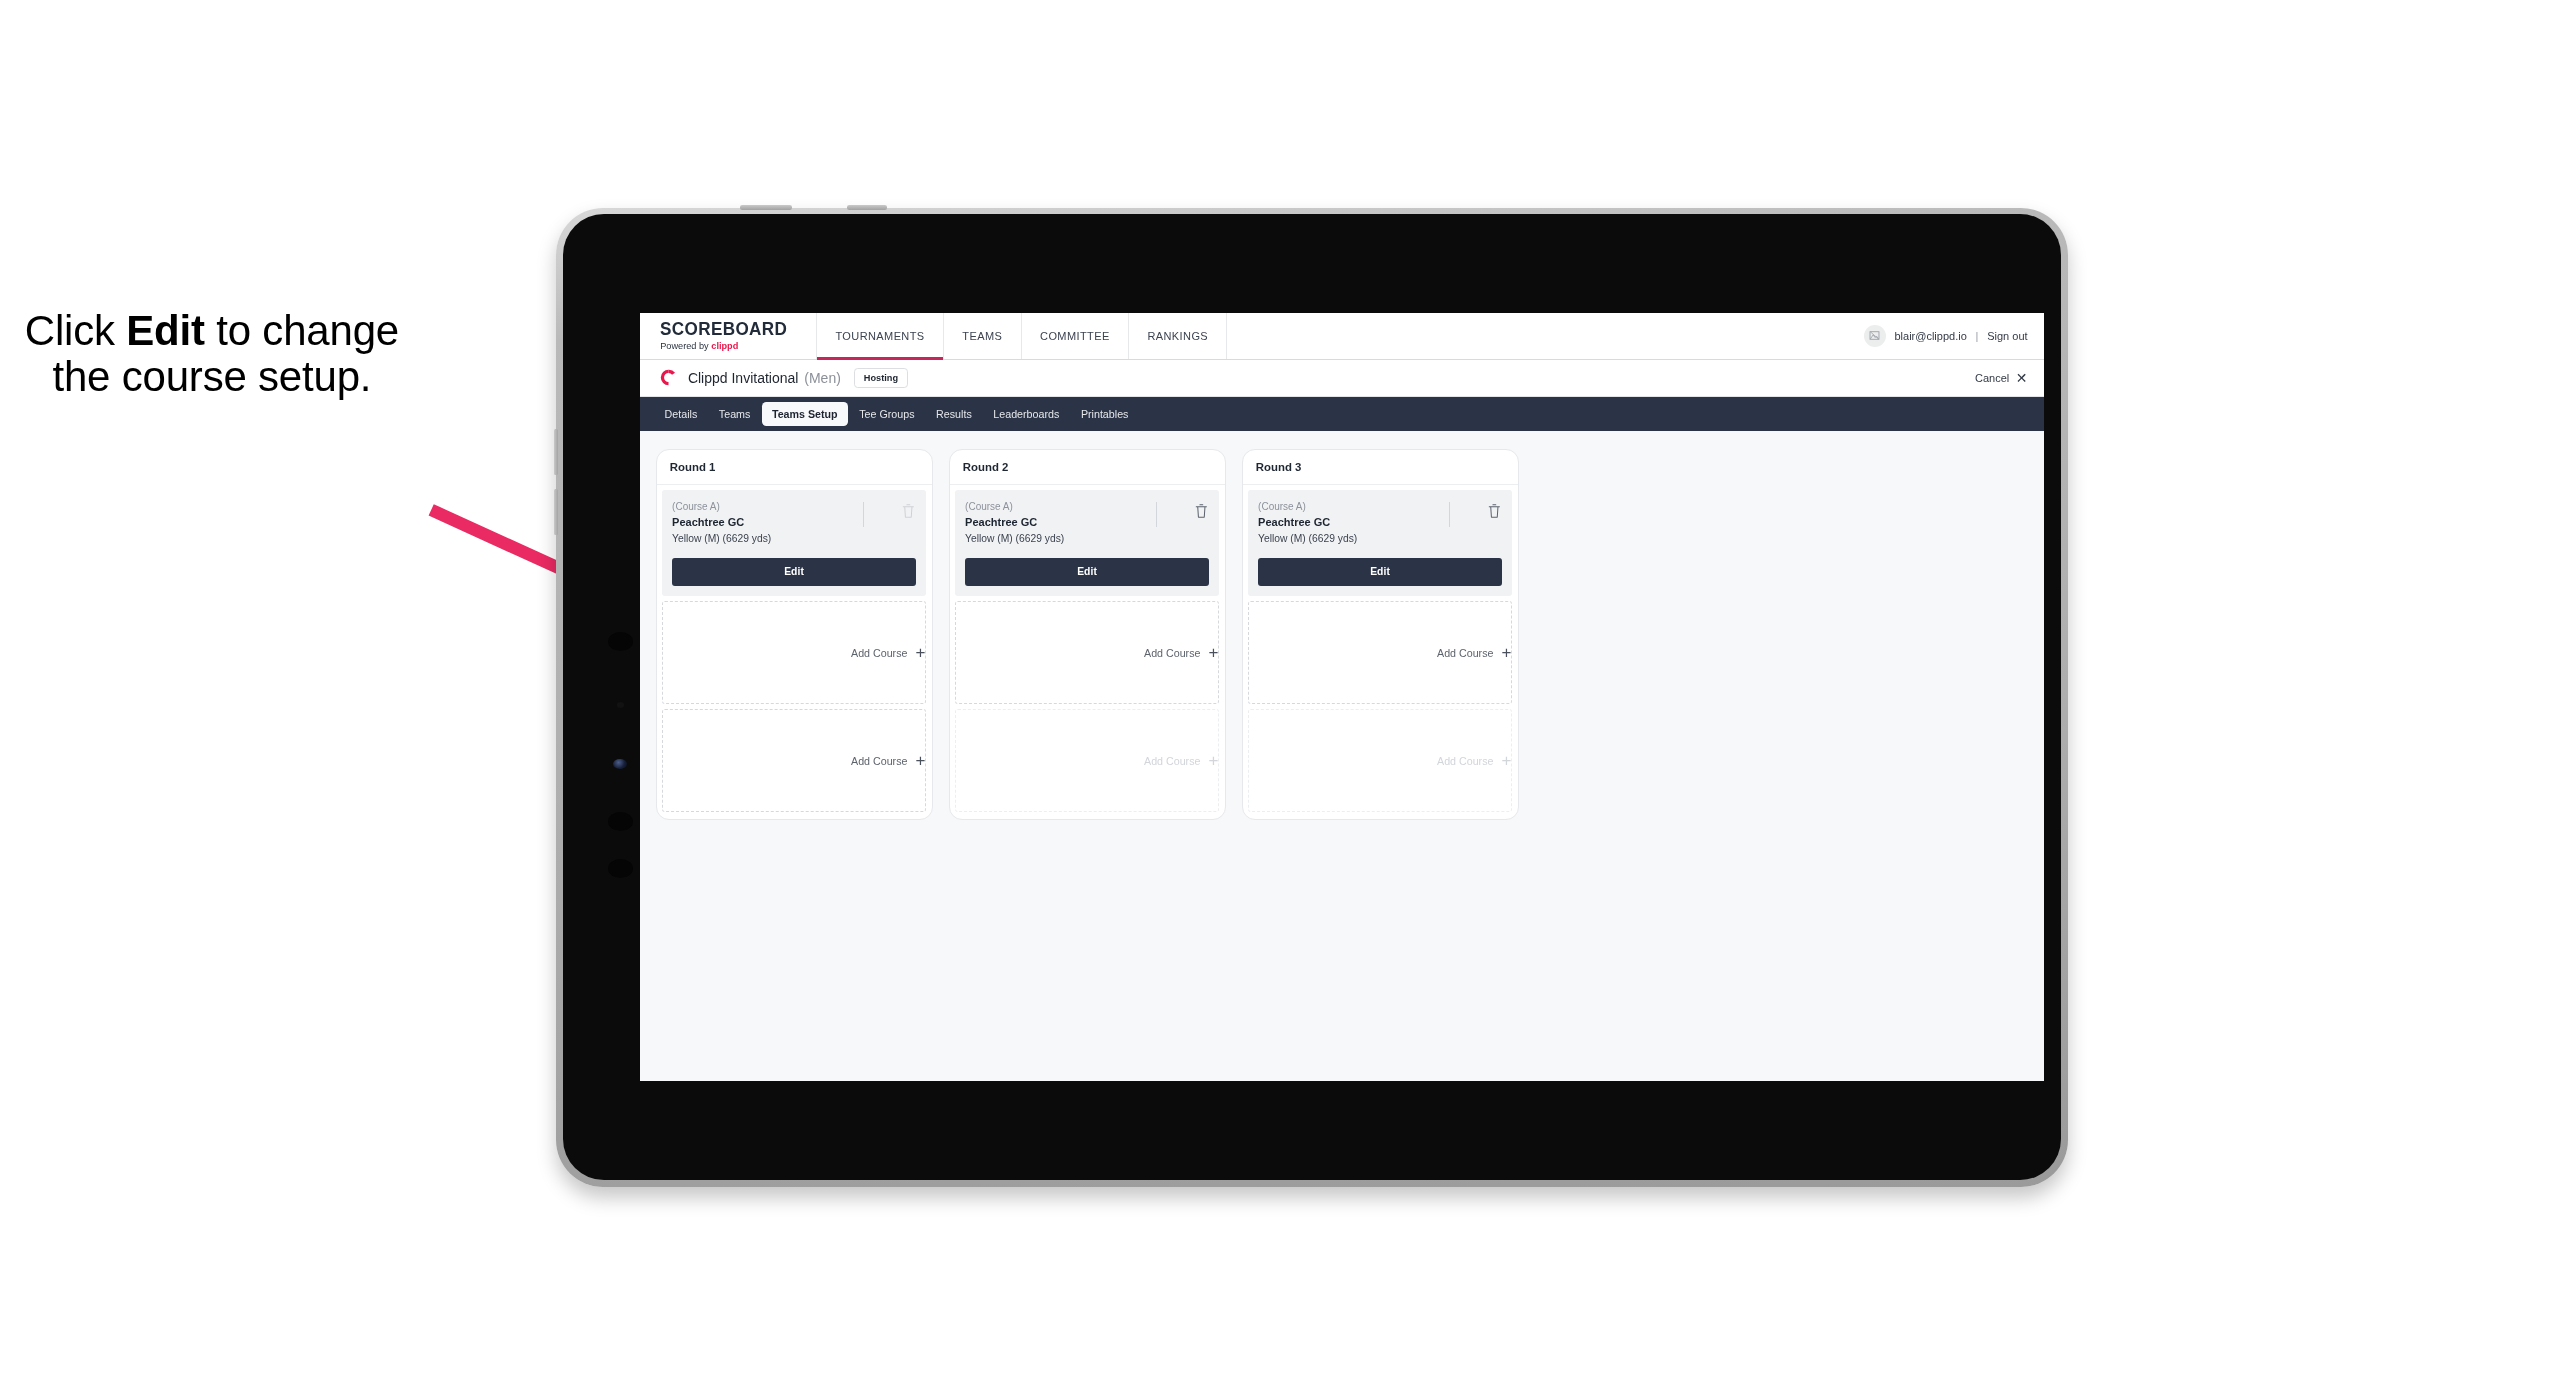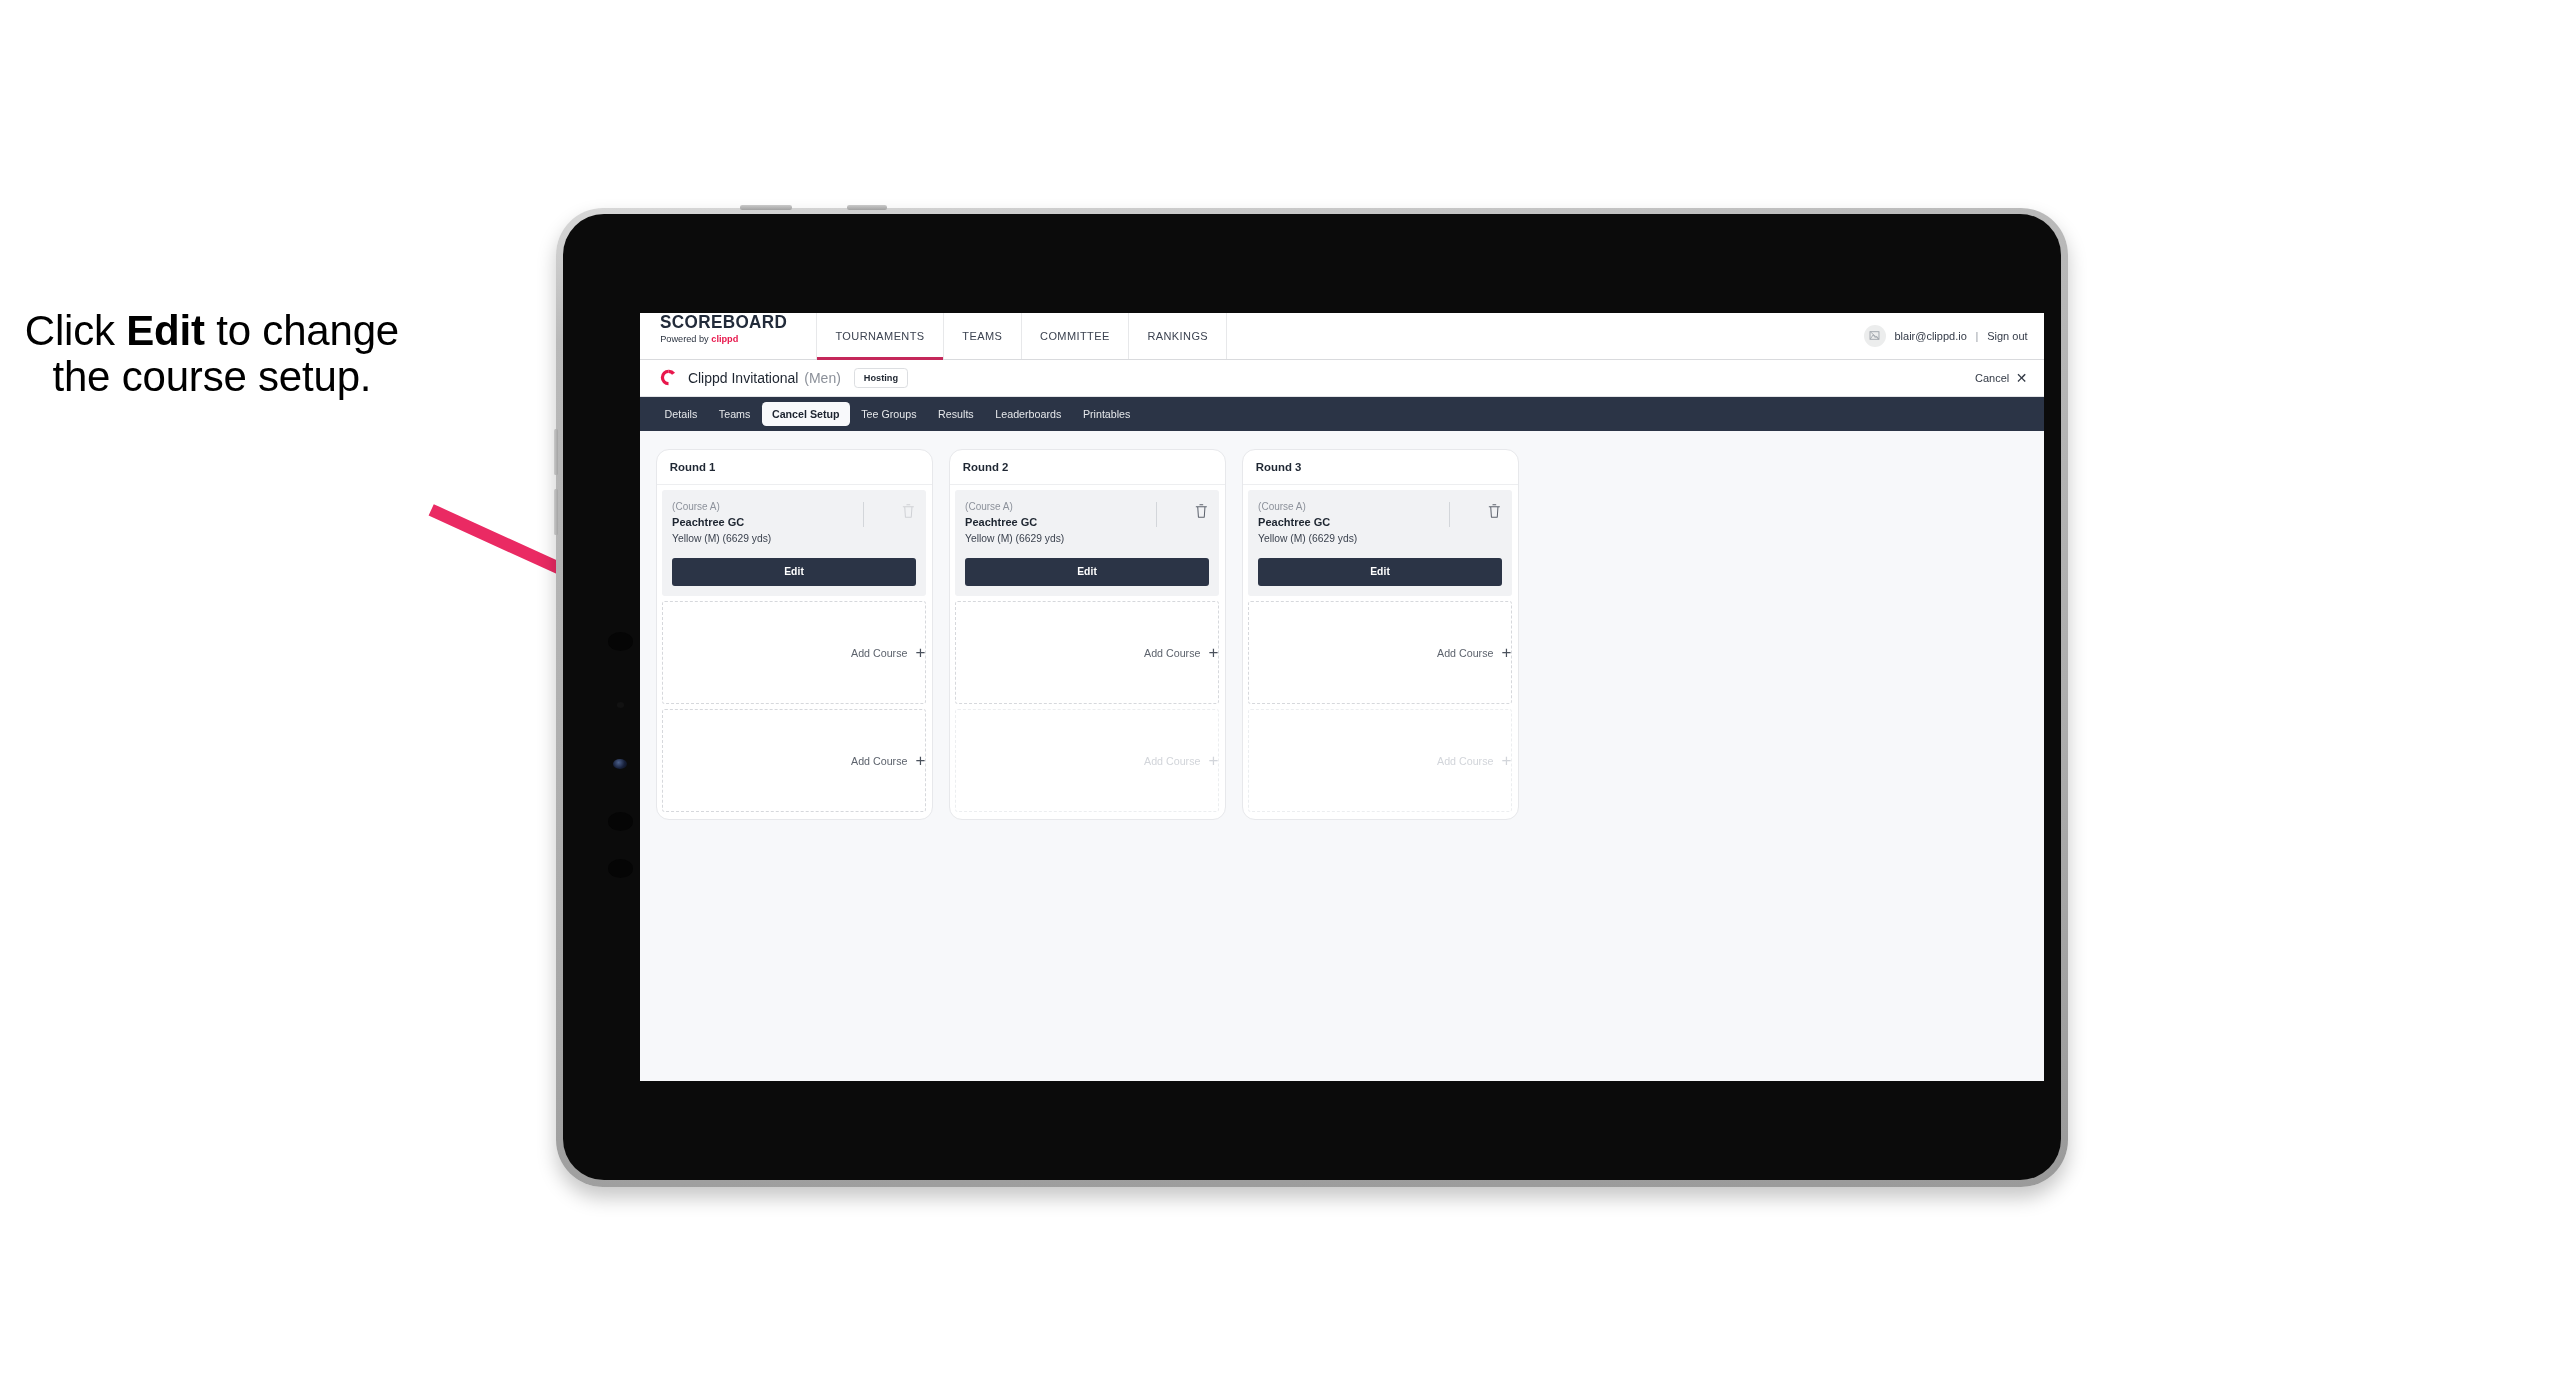--- a/index.html
+++ b/index.html
@@ -71,21 +71,21 @@
   }
 
   
   #topnav {
     height: 47px; background: #fff;
     display: flex; align-items: stretch;
     border-bottom: 0.7px solid #d9dadd;
     position: relative;
   }
   #brand {
-    display: flex; flex-direction: column; justify-content: flex-start;
+    display: flex; flex-direction: column; justify-content: center;
     padding: 0 19px 0 20.6px; min-width: 122px;
   }
   #brand-title {
     font-size: 18.4px; font-weight: 700; color: #222b3a;
     letter-spacing: 0.4px; line-height: 1; font-stretch: condensed;
     transform: scaleX(0.93); transform-origin: left center;
   }
   #brand-sub { font-size: 9.2px; color: #2b3340; margin-top: 3.7px; line-height: 1; }
   #brand-sub .clippd { color: #e8174c; font-weight: 700; }
 
@@ -259,21 +259,21 @@
           <div id="tb-spacer"></div>
           <div id="cancel">
             <span>Cancel</span>
             <span class="x">✕</span>
           </div>
         </div>
 
         <div id="tabs">
           <div class="tab"><span>Details</span></div>
           <div class="tab"><span>Teams</span></div>
-          <div class="tab active"><span>Cancel Setup</span></div>
+          <div class="tab active"><span>Teams Setup</span></div>
           <div class="tab"><span>Tee Groups</span></div>
           <div class="tab"><span>Results</span></div>
           <div class="tab"><span>Leaderboards</span></div>
           <div class="tab"><span>Printables</span></div>
         </div>
 
         <div id="rounds">
 
           <div class="round-col">
             <div class="round-head">Round 1</div>

